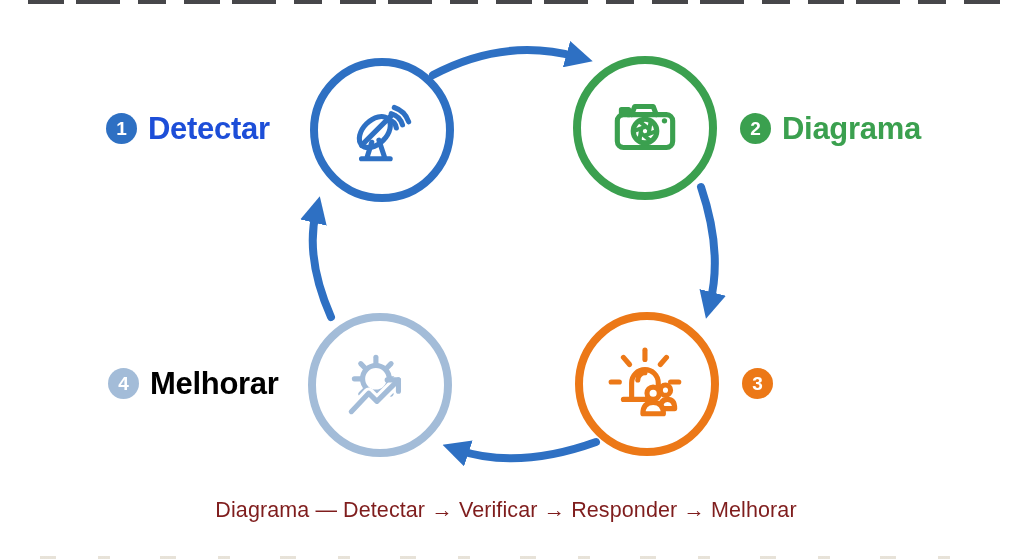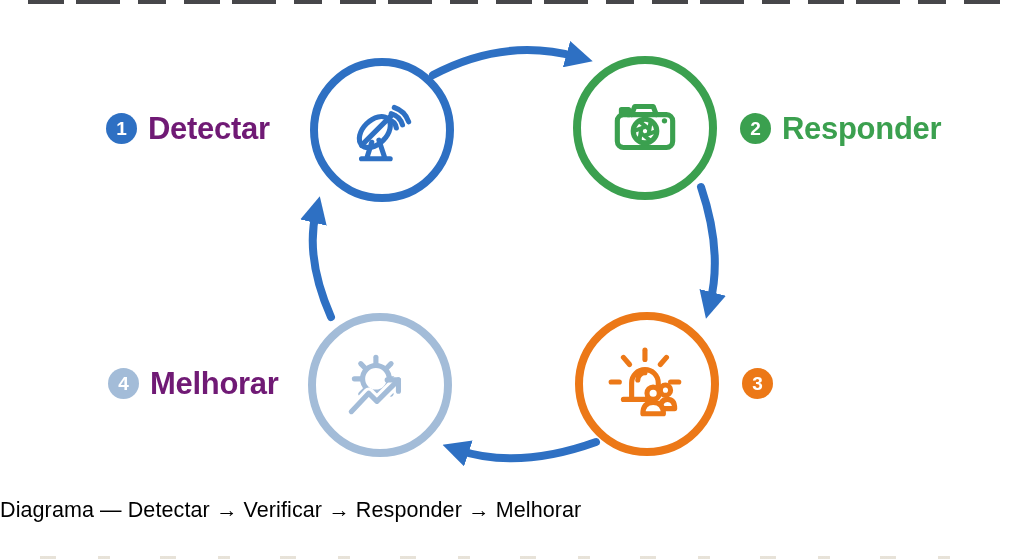--- a/index.html
+++ b/index.html
@@ -36,27 +36,27 @@
     position:absolute;display:flex;align-items:center;gap:11px;z-index:3;height:32px;
   }
   .badge{
     width:31px;height:31px;border-radius:50%;flex:0 0 31px;
     display:flex;align-items:center;justify-content:center;
     color:#ffffff;font-size:19px;font-weight:700;line-height:1;
   }
   .step-label{
     font-size:31px;font-weight:600;letter-spacing:-.3px;line-height:31px;white-space:nowrap;
   }
-  .c-blue{color:#701a75;}  .bg-blue{background:#2e70c3;}
+  .c-blue{color:#1d4ed8;}  .bg-blue{background:#2e70c3;}
   .c-green{color:#3ba04f;} .bg-green{background:#3ba04f;}
   .c-orange{color:#ec7817;}.bg-orange{background:#ec7817;}
-  .c-steel{color:#701a75;} .bg-steel{background:#a3bcd8;}
+  .c-steel{color:#000000;} .bg-steel{background:#a3bcd8;}
   .caption{
-    position:absolute;left:0;right:12px;top:498px;text-align:left;
-    font-size:21.5px;font-weight:400;color:#000000;letter-spacing:.1px;
+    position:absolute;left:0;right:12px;top:498px;text-align:center;
+    font-size:21.5px;font-weight:400;color:#7f1d1d;letter-spacing:.1px;
   }
 </style>
 </head>
 <body>
 
 <div class="canvas">
 
   <div class="edge-top"></div>
 
   <svg class="arrows" width="1024" height="559" viewBox="0 0 1024 559">
@@ -147,21 +147,21 @@
     </svg>
   </div>
 
   <div class="label-row" style="left:106px;top:112px;">
     <span class="badge bg-blue">1</span>
     <span class="step-label c-blue">Detectar</span>
   </div>
 
   <div class="label-row" style="left:740px;top:112px;">
     <span class="badge bg-green">2</span>
-    <span class="step-label c-green">Responder</span>
+    <span class="step-label c-green">Diagrama</span>
   </div>
 
   <div class="label-row" style="left:742px;top:367px;">
     <span class="badge bg-orange">3</span>
   </div>
 
   <div class="label-row" style="left:108px;top:367px;">
     <span class="badge bg-steel">4</span>
     <span class="step-label c-steel">Melhorar</span>
   </div>

